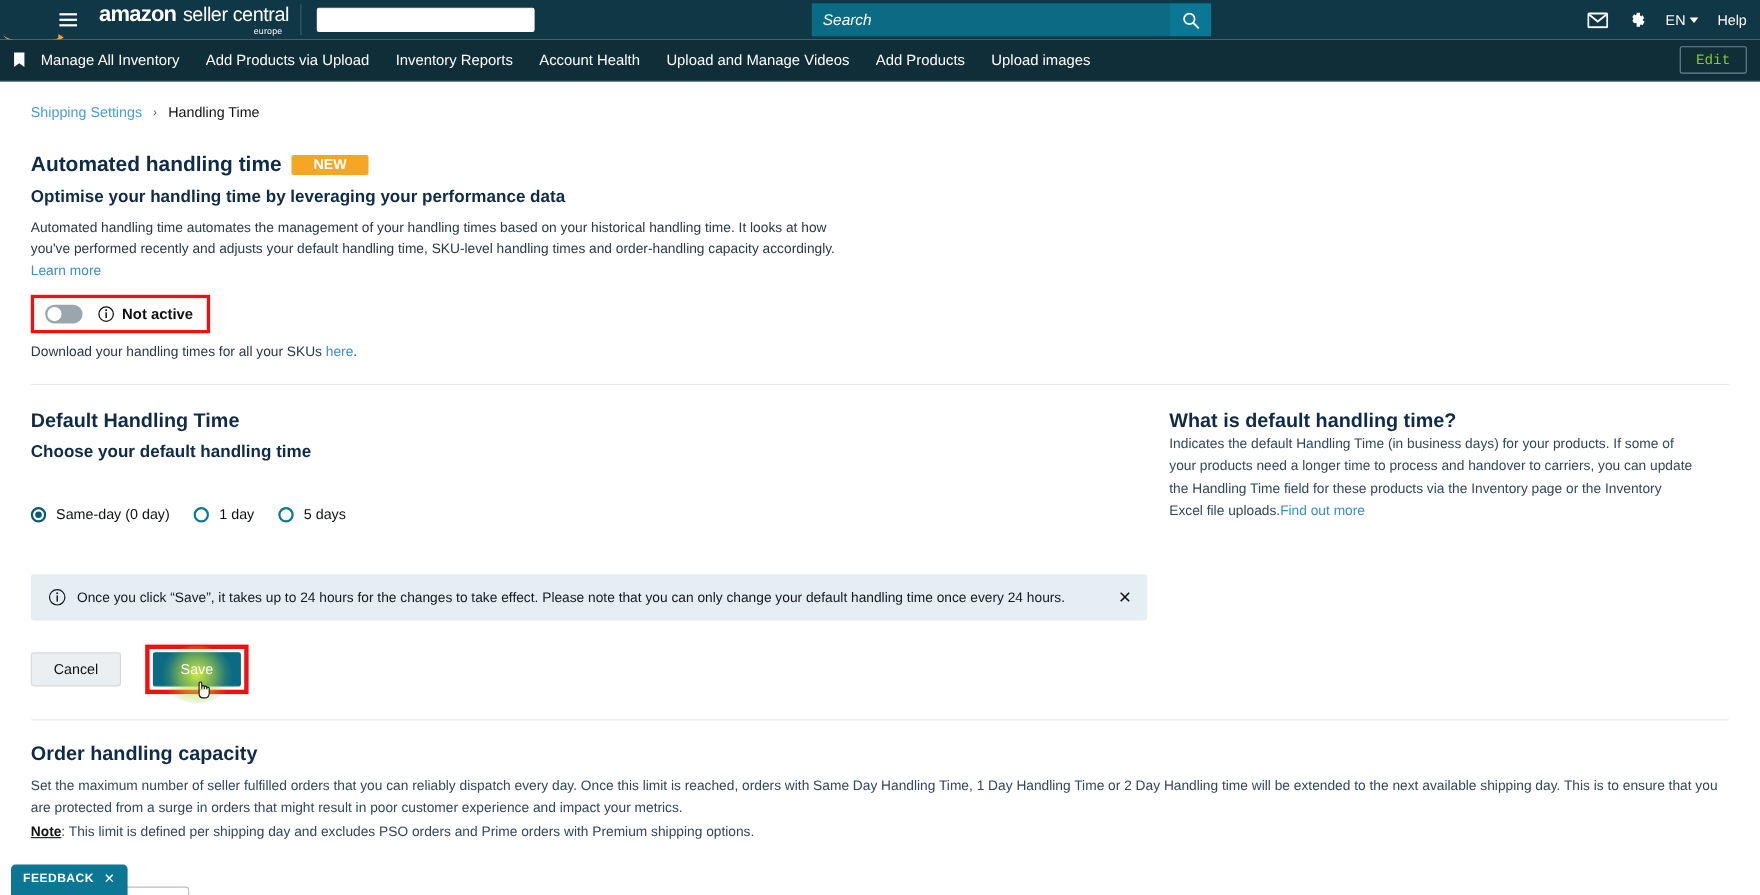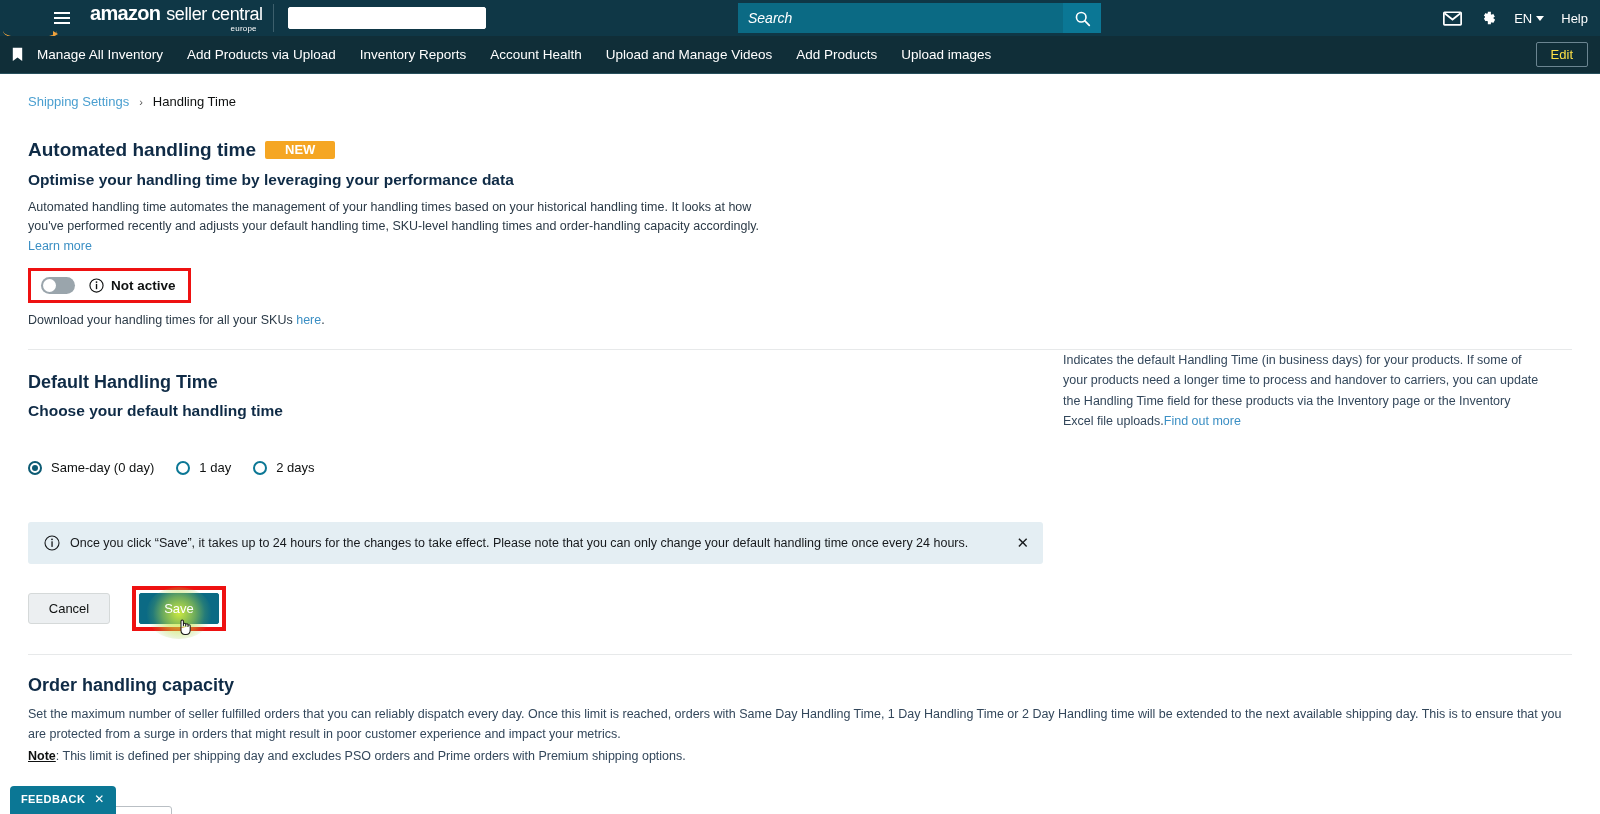--- a/index.html
+++ b/index.html
@@ -156,25 +156,26 @@
     color: #ffffff;
     font-size: 13.5px;
     cursor: pointer;
     white-space: nowrap;
   }
   .edit-btn {
     position: absolute;
     right: 12px;
     border: 1px solid #6b8591;
     background: transparent;
-    color: #fde047;
+    color: #84cc16;
     font-size: 13px;
     padding: 4px 14px;
     border-radius: 2px;
     cursor: pointer;
+    font-family: Liberation Mono, monospace;
   }
 
   
   .page { padding: 0 28px; }
 
   .breadcrumb {
     display: flex; align-items: center;
     gap: 10px;
     font-size: 13px;
     padding-top: 20px;
@@ -551,21 +552,21 @@
         <label class="radio-item">
           <span class="radio checked"></span>
           <span class="radio-label">Same-day (0 day)</span>
         </label>
         <label class="radio-item">
           <span class="radio"></span>
           <span class="radio-label">1 day</span>
         </label>
         <label class="radio-item">
           <span class="radio"></span>
-          <span class="radio-label">2 days</span>
+          <span class="radio-label">5 days</span>
         </label>
       </div>
 
       <div class="alert">
         <svg width="16" height="16" viewBox="0 0 16 16">
           <circle cx="8" cy="8" r="7" fill="none" stroke="#16191c" stroke-width="1.1"></circle>
           <circle cx="8" cy="4.3" r="0.9" fill="#16191c"></circle>
           <rect x="7.4" y="6.3" width="1.3" height="5.6" fill="#16191c"></rect>
         </svg>
         <span class="alert-text">Once you click “Save”, it takes up to 24 hours for the changes to take effect. Please note that you can only change your default handling time once every 24 hours.</span>
@@ -580,20 +581,21 @@
             <span class="save-label">Save</span>
             <svg class="cursor-hand" width="16" height="20" viewBox="0 0 16 20">
               <path d="M4 12V5.2a1.2 1.2 0 012.4 0V9.6 M6.4 9.6V8.4a1.15 1.15 0 012.3 0v1.3 M8.7 9.9V8.9a1.15 1.15 0 012.3 0v1.2 M11 10.4v-.6a1.1 1.1 0 012.2 0v4.1c0 2.6-1.6 4.6-4.2 4.6H8c-2.3 0-4-1.6-4-3.9v-2.6" fill="#ffffff" stroke="#1a1a1a" stroke-width="1.05" stroke-linejoin="round" stroke-linecap="round"></path>
             </svg>
           </button>
         </div>
       </div>
     </div>
 
     <div class="col-right">
+      <div class="h2">What is default handling time?</div>
       <div class="help-text">
         <span>Indicates the default Handling Time (in business days) for your products. If some of your products need a longer time to process and handover to carriers, you can update the Handling Time field for these products via the Inventory page or the Inventory Excel file uploads.</span><span class="inline-link">Find out more</span>
       </div>
     </div>
   </div>
 
   <div class="divider2"></div>
 
   <div class="h2b">Order handling capacity</div>
   <div class="cap-text">Set the maximum number of seller fulfilled orders that you can reliably dispatch every day. Once this limit is reached, orders with Same Day Handling Time, 1 Day Handling Time or 2 Day Handling time will be extended to the next available shipping day. This is to ensure that you are protected from a surge in orders that might result in poor customer experience and impact your metrics.</div>

